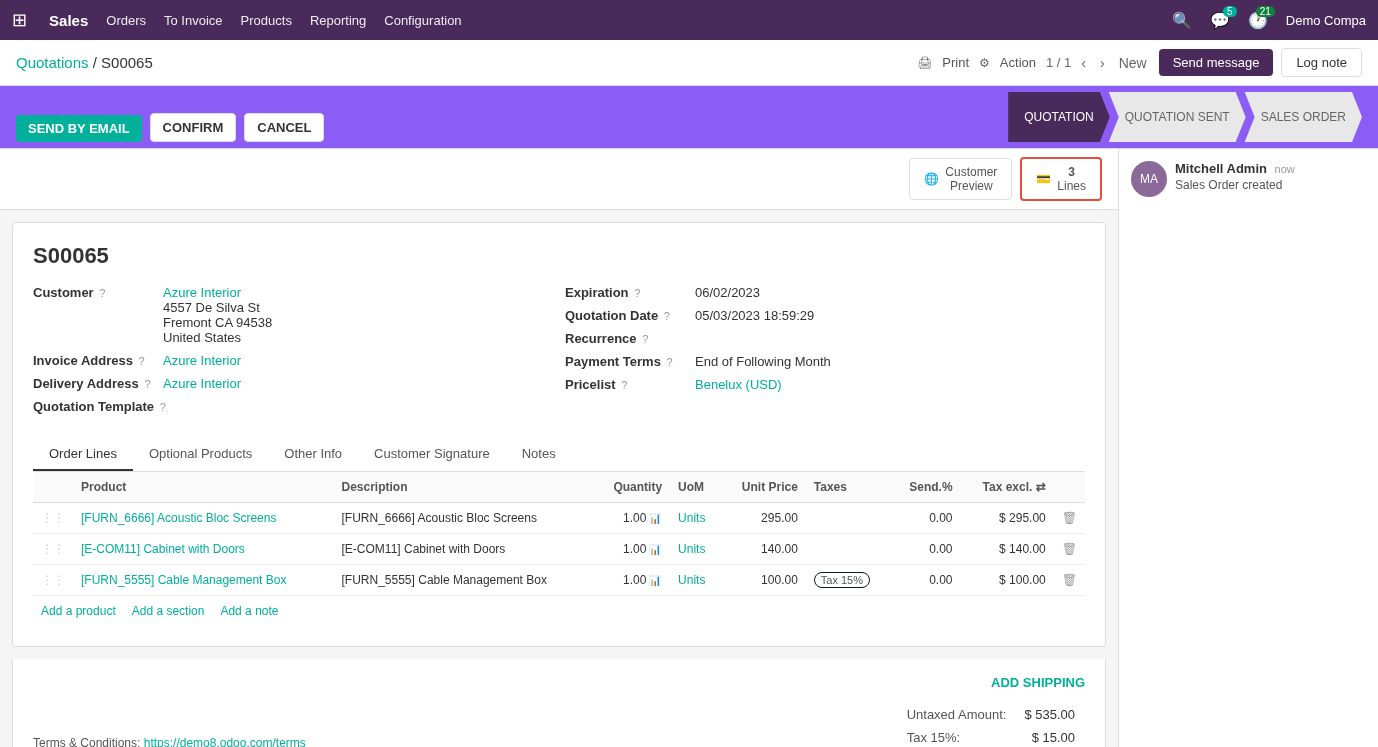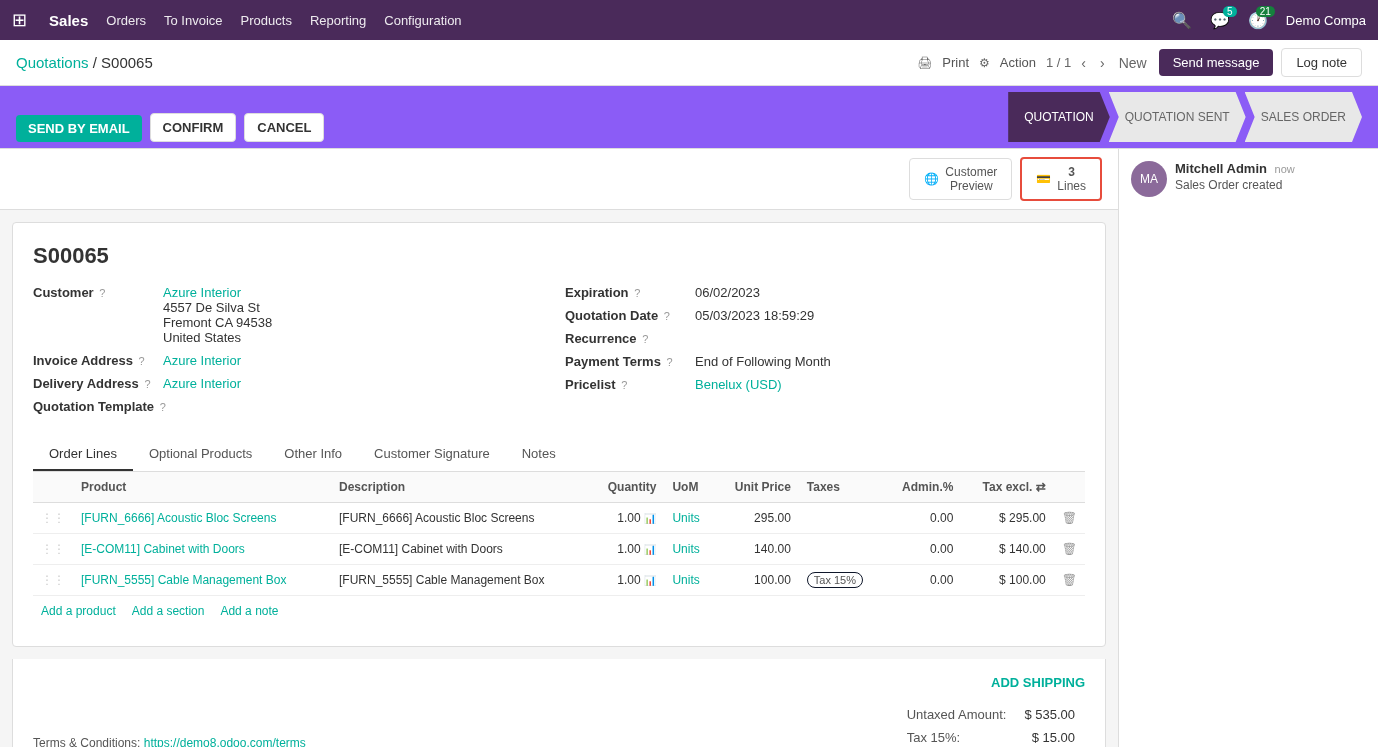--- a/index.html
+++ b/index.html
@@ -487,21 +487,21 @@
       <table class="order-table">
         <thead>
           <tr>
             <th style="width:20px;"></th>
             <th><span>Product</span></th>
             <th><span>Description</span></th>
             <th style="text-align:right;"><span>Quantity</span></th>
             <th><span>UoM</span></th>
             <th style="text-align:right;"><span>Unit Price</span></th>
             <th><span>Taxes</span></th>
-            <th style="text-align:right;"><span>Admin.%</span></th>
+            <th style="text-align:right;"><span>Send.%</span></th>
             <th style="text-align:right;">
               <span>Tax excl.</span>
               <span style="cursor:pointer;">⇄</span>
             </th>
             <th style="width:24px;"></th>
           </tr>
         </thead>
         <tbody id="order-lines-tbody">
             <tr>
       <td class="drag-handle">⋮⋮</td>

